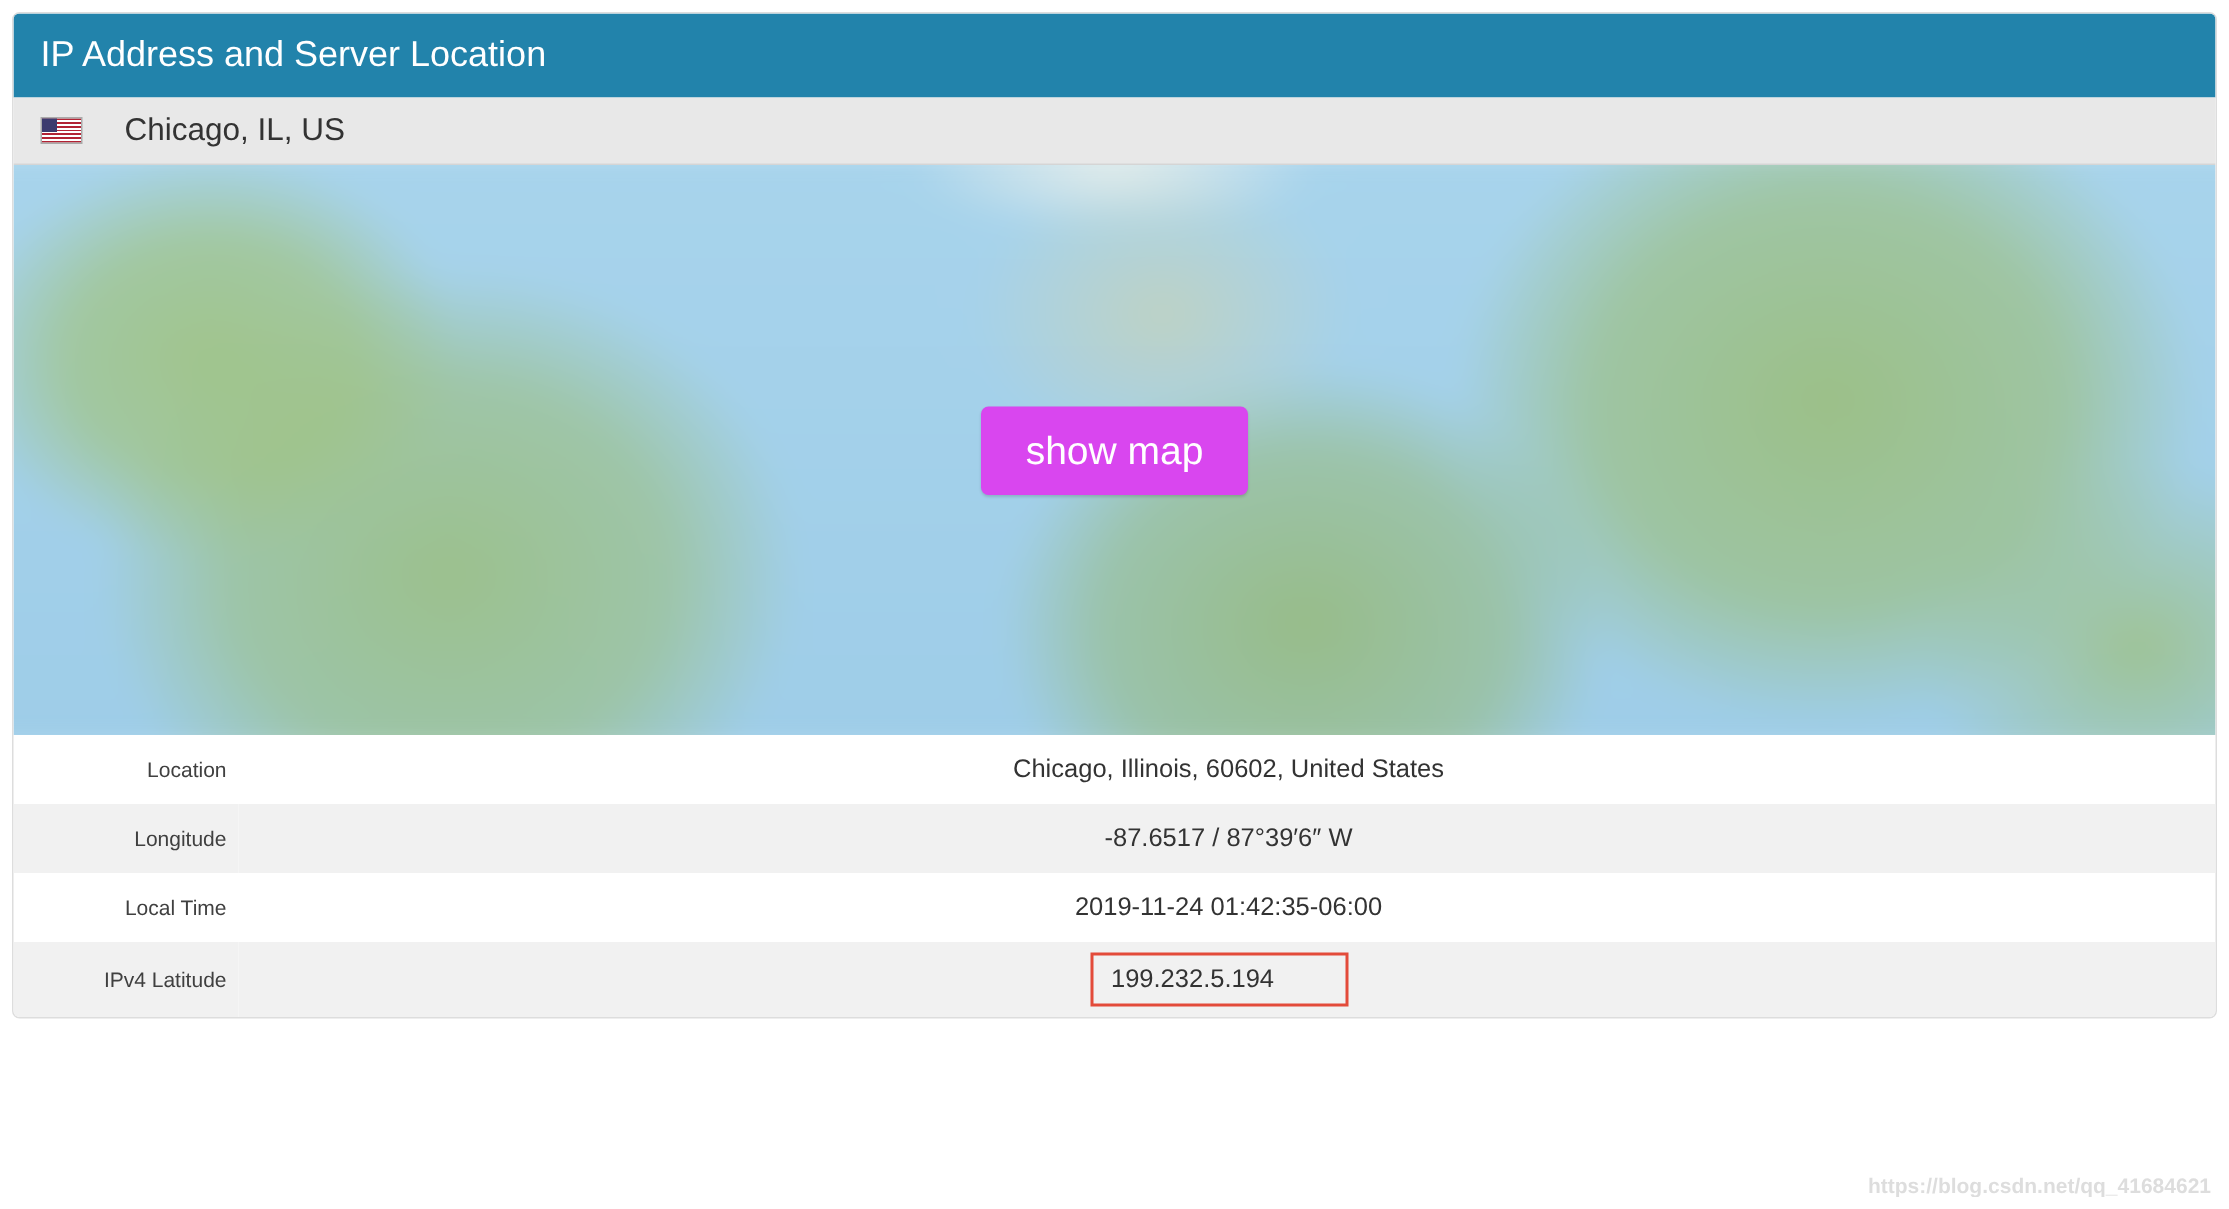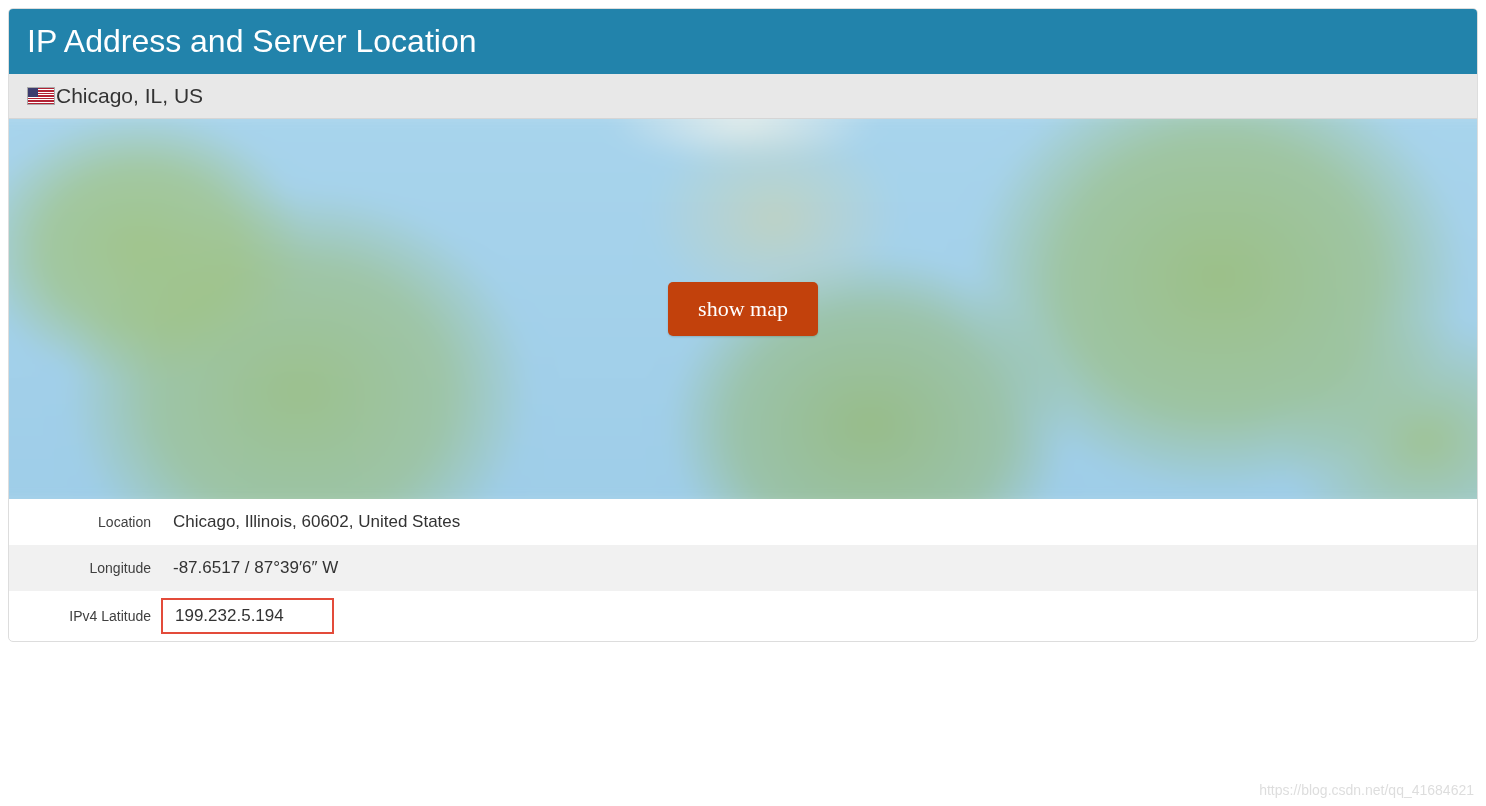--- a/index.html
+++ b/index.html
@@ -15,30 +15,30 @@
     .panel {
       border: 1px solid #ddd;
       border-radius: 5px;
       overflow: hidden;
       background: #fff;
     }
     .panel-header {
       background: #2283ab;
       color: #fff;
       padding: 14px 18px;
-      font-size: 32px;
+      font-size: 24px;
       font-weight: 400;
     }
     .location-bar {
       background: #e8e8e8;
       padding: 10px 18px;
       border-bottom: 1px solid #d5d5d5;
       display: flex;
       align-items: center;
-      gap: 1px;
+      gap: 28px;
     }
     .flag-icon {
       width: 28px;
       height: 18px;
       display: inline-block;
       background: linear-gradient(
         to bottom,
         #b22234 0%, #b22234 7.7%,
         #fff 7.7%, #fff 15.4%,
         #b22234 15.4%, #b22234 23.1%,
@@ -89,42 +89,42 @@
         radial-gradient(ellipse 320px 280px at 80% 42%, rgba(155,190,125,0.9) 0%, rgba(155,190,125,0.65) 45%, transparent 72%),
         radial-gradient(ellipse 200px 170px at 93% 82%, rgba(158,192,128,0.8) 0%, transparent 68%),
         radial-gradient(ellipse 180px 60px at 50% 4%, rgba(235,240,235,0.9) 0%, transparent 70%),
         linear-gradient(180deg, #a8d4ec 0%, #9ecde8 100%);
       filter: blur(10px);
       transform: scale(1.08);
     }
     .show-map-btn {
       position: relative;
       z-index: 2;
-      background: #c2410c;
+      background: #d946ef;
       color: #fff;
       border: none;
       border-radius: 5px;
       padding: 14px 30px;
-      font-size: 22px;
+      font-size: 26px;
       cursor: pointer;
       box-shadow: 0 1px 2px rgba(0,0,0,0.15);
-      font-family: Liberation Serif, serif;
     }
     .details-table {
       width: 100%;
       border-collapse: collapse;
     }
     .details-table tr:nth-child(even) td {
       background: #f1f1f1;
     }
     .details-table td {
       padding: 13px 12px;
       font-size: 17px;
       color: #333;
       vertical-align: middle;
+      text-align: center;
     }
     .details-table td.label {
       width: 150px;
       text-align: right;
       font-size: 14px;
       color: #404040;
       padding-right: 8px;
     }
     .details-table td.value {
       padding-left: 14px;
@@ -135,20 +135,21 @@
       padding: 6px 48px 6px 12px;
       margin: -6px 0 -6px -12px;
     }
     .watermark {
       position: fixed;
       bottom: 8px;
       right: 12px;
       font-size: 14px;
       color: rgba(120,120,120,0.25);
       pointer-events: none;
+      font-weight: bold;
     }
   </style>
 </head>
 <body>
 
 <div class="panel">
 
   <div class="panel-header">IP Address and Server Location</div>
 
   <div class="location-bar">
@@ -165,20 +166,24 @@
     <tbody id="details-body">
         <tr>
           <td class="label">Location</td>
           <td class="value">Chicago, Illinois, 60602, United States</td>
         </tr>
         <tr>
           <td class="label">Longitude</td>
           <td class="value">-87.6517 / 87°39′6″ W</td>
         </tr>
         <tr>
+          <td class="label">Local Time</td>
+          <td class="value">2019-11-24 01:42:35-06:00</td>
+        </tr>
+        <tr>
           <td class="label">IPv4 Latitude</td>
           <td class="value"><span class="highlight-box">199.232.5.194</span></td>
         </tr>
       </tbody>
   </table>
 
 </div>
 
 <div class="watermark">https://blog.csdn.net/qq_41684621</div>
 

